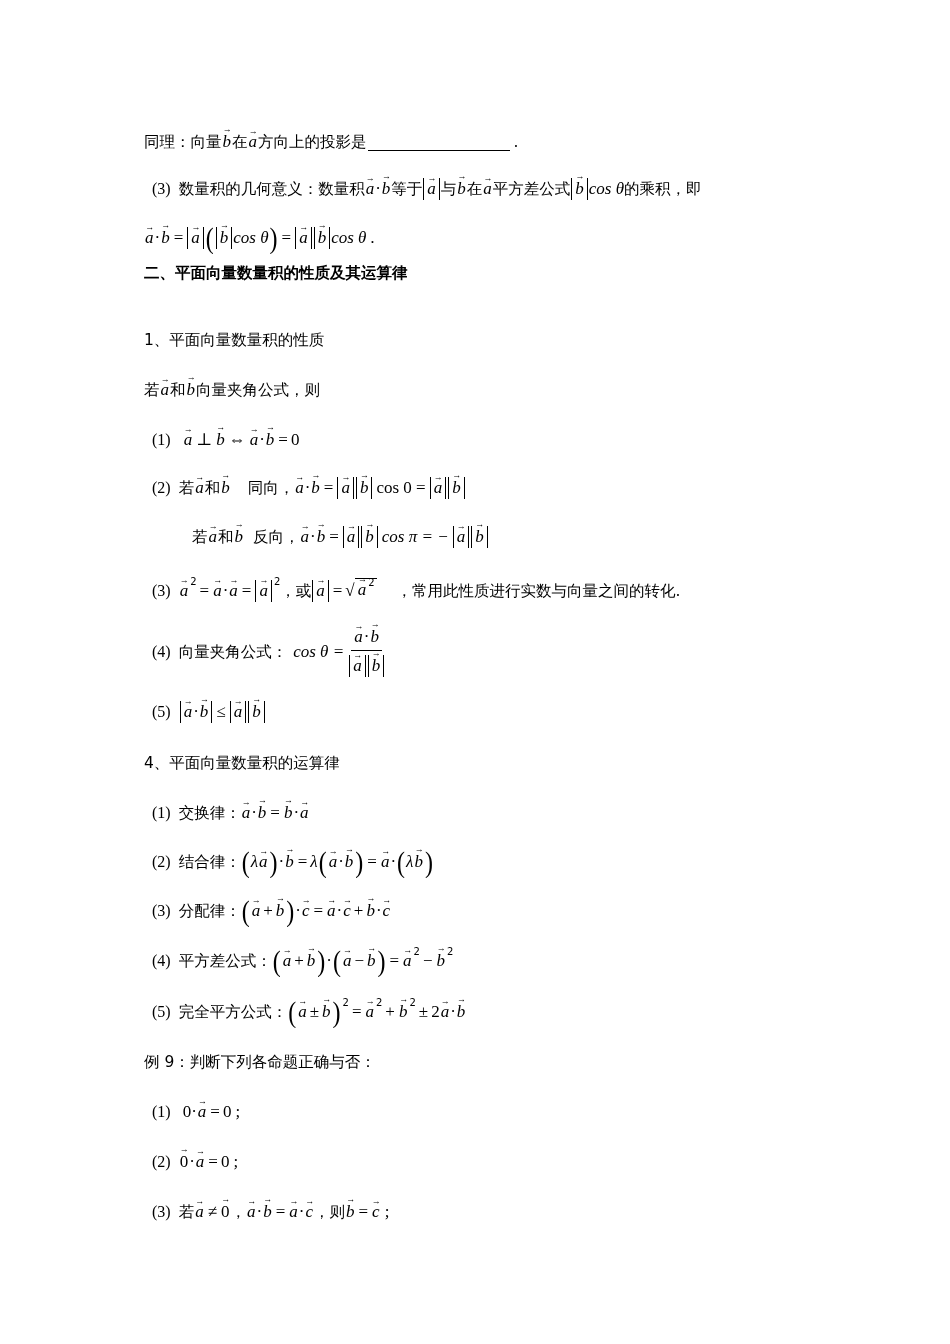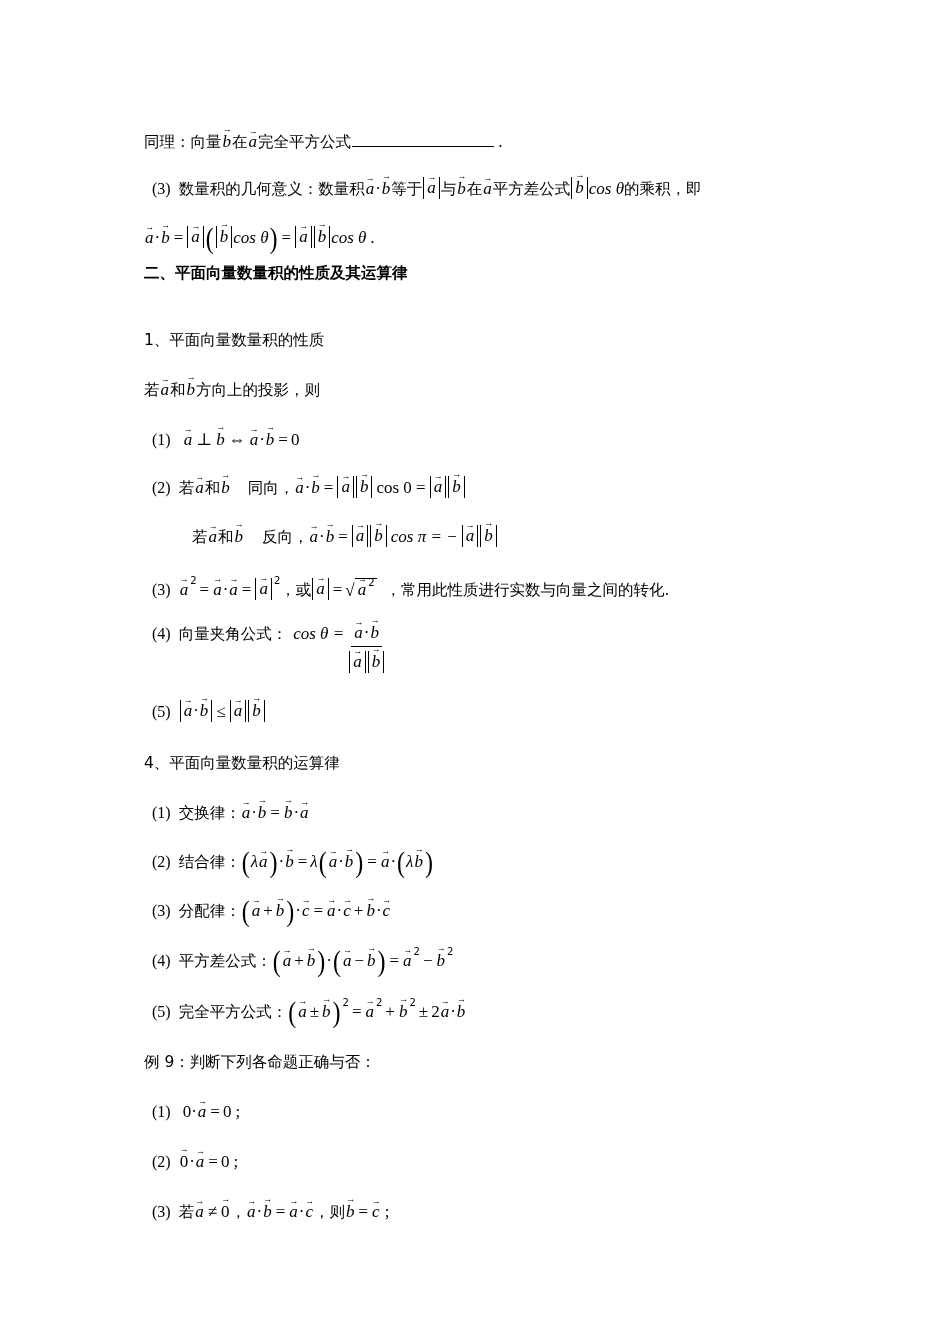--- a/index.html
+++ b/index.html
@@ -1,18 +1,18 @@
 <!DOCTYPE html>
 <html><head>
 <meta charset="utf-8">
 <style>
   html, body { margin: 0; padding: 0; background: #ffffff; }
   body { width: 950px; height: 1344px; position: relative; overflow: hidden;
          font-family: "DejaVu Sans", "Liberation Sans", sans-serif; color: #000; }
-  .line { position: absolute; left: 144px; font-size: 15.5px; line-height: 24px; white-space: nowrap; display: flex; align-items: flex-start; }
+  .line { position: absolute; left: 144px; font-size: 15.5px; line-height: 24px; white-space: nowrap; display: flex; align-items: center; }
   .ind1 { left: 152px; }
   .ind2 { left: 192px; }
   .bold { font-weight: bold; }
   .m { font-family: "Liberation Serif", "DejaVu Serif", serif; font-size: 17px; }
   .mi { font-family: "Liberation Serif", "DejaVu Serif", serif; font-style: italic; font-size: 17px; }
   .num { font-family: "Liberation Serif", "DejaVu Serif", serif; font-size: 16px; margin-right: 8px; }
   .vec { position: relative; display: inline-block; font-family: "Liberation Serif", "DejaVu Serif", serif; font-style: italic; font-size: 17px; padding: 0 1px; }
   .vec::before { content: "\2192"; position: absolute; top: -11px; left: 50%; transform: translateX(-45%); font-size: 9px; font-style: normal; }
   .vec.up::before { top: -13px; }
   .abs { display: inline-block; border-left: 1px solid #000; border-right: 1px solid #000; padding: 0 2px; line-height: 22px; margin: 0 1px; }
@@ -27,21 +27,21 @@
   .sqrt .rad { border-top: 1px solid #000; padding: 0 2px; line-height: 22px; }
 </style>
 </head>
 <body>
 
 <div class="line" style="top:130px">
   <span>同理：向量</span>
   <span class="vec up">b</span>
   <span>在</span>
   <span class="vec">a</span>
-  <span>完全平方公式</span>
+  <span>方向上的投影是</span>
   <span class="blank"></span>
   <span style="margin-left:4px">.</span>
 </div>
 
 <div class="line ind1" style="top:177px">
   <span class="num">(3)</span>
   <span>数量积的几何意义：数量积</span>
   <span class="vec">a</span>
     <span class="m">·</span>
     <span class="vec up">b</span>
@@ -75,21 +75,21 @@
 
 <div class="line bold" style="top:261px">二、平面向量数量积的性质及其运算律</div>
 
 <div class="line" style="top:328px">1、平面向量数量积的性质</div>
 
 <div class="line" style="top:378px">
   <span>若</span>
   <span class="vec">a</span>
   <span>和</span>
   <span class="vec up">b</span>
-  <span>方向上的投影，则</span>
+  <span>向量夹角公式，则</span>
 </div>
 
 <div class="line ind1" style="top:428px">
   <span class="num">(1)</span>
   <span class="sp"></span>
   <span class="vec">a</span>
     <span class="m" style="margin:0 3px">⊥</span>
     <span class="vec up">b</span>
     <span class="m" style="margin:0 3px">⇔</span>
     <span class="vec">a</span>
@@ -115,21 +115,21 @@
   <span class="m" style="margin:0 3px">cos 0 =</span>
   <span class="abs"><span class="vec">a</span></span>
     <span class="abs"><span class="vec up">b</span></span>
 </div>
 
 <div class="line ind2" style="top:525px">
   <span>若</span>
   <span class="vec">a</span>
   <span>和</span>
   <span class="vec up">b</span>
-  <span style="margin-left:18px">反向，</span>
+  <span style="margin-left:9px">反向，</span>
   <span class="vec">a</span>
     <span class="m">·</span>
     <span class="vec up">b</span>
     <span class="m" style="margin:0 3px">=</span>
   <span class="abs"><span class="vec">a</span></span>
     <span class="abs"><span class="vec up">b</span></span>
   <span class="mi" style="margin:0 3px">cos π = −</span>
   <span class="abs"><span class="vec">a</span></span>
     <span class="abs"><span class="vec up">b</span></span>
 </div>
@@ -145,21 +145,21 @@
   <span class="m" style="margin:0 3px">=</span>
   <span class="abs"><span class="vec">a</span></span>
     <span class="sup">2</span>
   <span>，或</span>
   <span class="abs"><span class="vec">a</span></span>
   <span class="m" style="margin:0 3px">=</span>
   <span class="sqrt">
       <span class="m">√</span>
       <span class="rad"><span class="vec">a</span><span class="sup">2</span></span>
     </span>
-  <span style="margin-left:9px">，常用此性质进行实数与向量之间的转化.</span>
+  <span style="margin-left:20px">，常用此性质进行实数与向量之间的转化.</span>
 </div>
 
 <div class="line ind1" style="top:622px; height:60px">
   <span class="num">(4)</span>
   <span>向量夹角公式：</span>
   <span class="mi" style="margin-left:6px">cos θ =</span>
   <span class="frac">
     <span class="top"><span class="vec">a</span><span class="m">·</span><span class="vec up">b</span></span>
     <span class="bot"><span class="abs"><span class="vec">a</span></span><span class="abs"><span class="vec up">b</span></span></span>
   </span>

